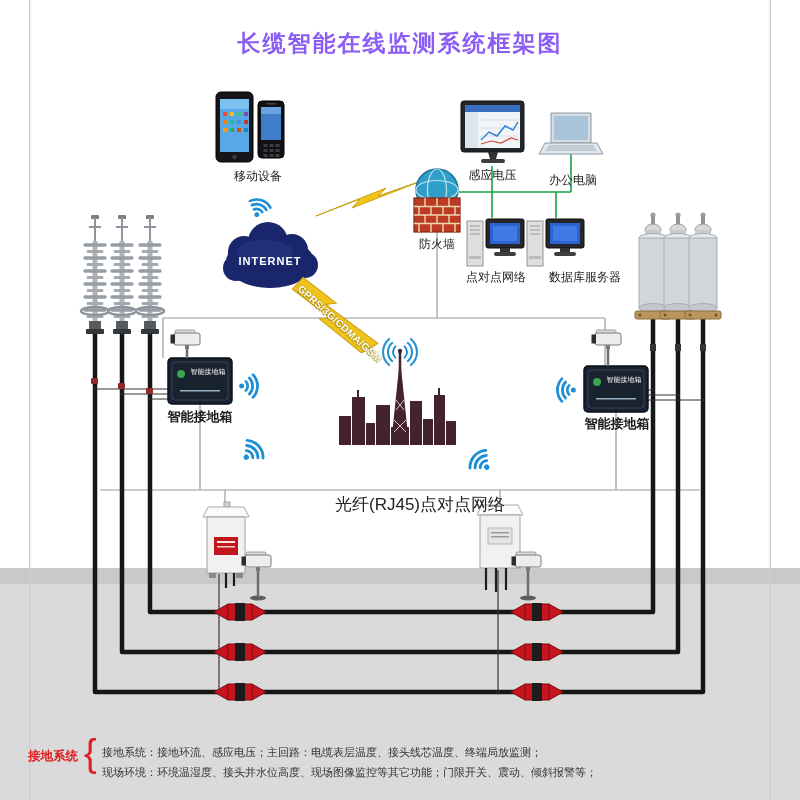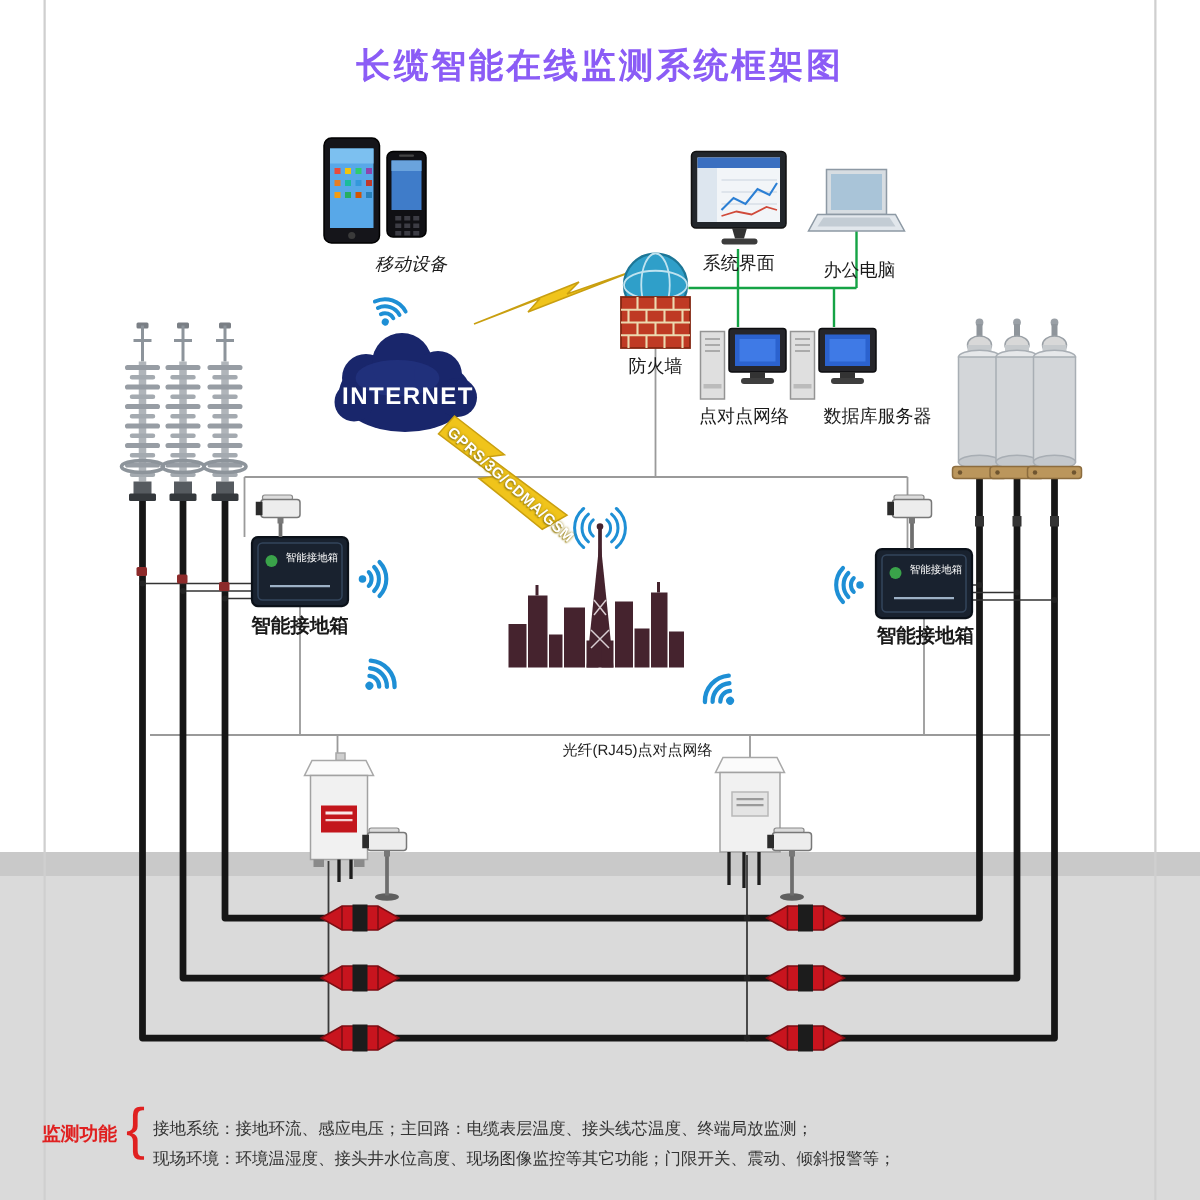--- a/index.html
+++ b/index.html
@@ -3,26 +3,26 @@
 <meta charset="utf-8">
 <style>
   html,body{margin:0;padding:0;background:#fff;}
   #stage{position:relative;width:800px;height:800px;overflow:hidden;background:#fff;
          font-family:"Liberation Sans","DejaVu Sans",sans-serif;}
   #art{position:absolute;left:0;top:0;}
   .lbl{position:absolute;color:#1a1a1a;font-size:12px;text-align:center;line-height:1.2;white-space:nowrap;}
   .lbl.bold{font-weight:bold;font-size:13px;}
   #title{position:absolute;left:0;top:28px;width:100%;text-align:center;
          font-size:23px;font-weight:bold;color:#8b5cf6;letter-spacing:2px;}
-  #lbl-internet{color:#fff;font-weight:bold;font-size:16px;letter-spacing:1px;}
+  #lbl-internet{color:#fff;font-weight:bold;font-size:11px;letter-spacing:1px;}
   #lbl-gprs{position:absolute;left:303px;top:283px;transform:rotate(42deg);transform-origin:0 0;
             color:#fff;font-weight:bold;font-size:10px;letter-spacing:.4px;white-space:nowrap;
             text-shadow:0 0 2px #9c8418,0 1px 1px #9c8418;}
   .boxlbl{position:absolute;color:#fff;font-size:7px;text-align:center;white-space:nowrap;}
-  #lbl-fiber{font-size:10px;color:#222;text-align:right;}
+  #lbl-fiber{font-size:17px;color:#222;}
   .footer-line{position:absolute;left:102px;width:670px;font-size:11px;color:#333;text-align:left;white-space:nowrap;}
   #func-label{position:absolute;left:28px;top:748px;font-size:12.5px;font-weight:bold;color:#e02020;}
   #func-brace{position:absolute;left:84px;top:734px;font-size:38px;font-weight:300;color:#e02020;line-height:1;}
   .warc{stroke:#1e8fd5;stroke-width:2.6;fill:none;stroke-linecap:round;}
   .warc2{stroke:#1e8fd5;stroke-width:2;fill:none;stroke-linecap:round;}
   .cable{fill:none;stroke:#161616;stroke-width:4.5;stroke-linejoin:round;}
   .thin{fill:none;stroke:#9a9a9a;stroke-width:1.2;}
   .green{fill:none;stroke:#15a345;stroke-width:1.6;}
   .shedw{stroke:#979da4;stroke-width:3.4;stroke-linecap:round;fill:none;}
   .shedn{stroke:#a4aab0;stroke-width:3;stroke-linecap:round;fill:none;}
@@ -312,32 +312,32 @@
   </g>
 
   <use href="#wifi" transform="translate(259,208) rotate(18)"></use>
   <use href="#wifi" transform="translate(249,386) rotate(90) scale(1.05)"></use>
   <use href="#wifi" transform="translate(566,390) rotate(-90) scale(1.05)"></use>
   <use href="#wifi" transform="translate(252,452) rotate(48) scale(1.1)"></use>
   <use href="#wifi" transform="translate(481,462) rotate(-48) scale(1.1)"></use>
 </svg>
 
 <div id="title">长缆智能在线监测系统框架图</div>
-<div class="lbl" style="left:228px;top:169px;width:92px;font-style:italic;">移动设备</div>
+<div class="lbl" style="left:212px;top:169px;width:92px;">移动设备</div>
 <div class="lbl" id="lbl-internet" style="left:228px;top:255px;width:84px;">INTERNET</div>
 <div id="lbl-gprs">GPRS/3G/CDMA/GSM</div>
 <div class="lbl" style="left:407px;top:237px;width:60px;">防火墙</div>
-<div class="lbl" style="left:461px;top:168px;width:63px;">系统界面</div>
+<div class="lbl" style="left:461px;top:168px;width:63px;">感应电压</div>
 <div class="lbl" style="left:543px;top:163px;width:60px;margin-top:10px;">办公电脑</div>
 <div class="lbl" style="left:455px;top:270px;width:82px;">点对点网络</div>
 <div class="lbl" style="left:514px;top:270px;width:86px;margin-left:28px;">数据库服务器</div>
 <div class="lbl bold" style="left:158px;top:409px;width:84px;">智能接地箱</div>
 <div class="lbl bold" style="left:575px;top:416px;width:84px;">智能接地箱</div>
 <div class="boxlbl" style="left:186px;top:367px;width:44px;">智能接地箱</div>
 <div class="boxlbl" style="left:602px;top:375px;width:44px;">智能接地箱</div>
 <div class="lbl" id="lbl-fiber" style="left:335px;top:495px;width:140px;">光纤(RJ45)点对点网络</div>
 
-<div id="func-label">监测功能</div>
+<div id="func-label">接地系统</div>
 <div id="func-brace">{</div>
 <div class="footer-line" style="top:745px;">接地系统：接地环流、感应电压；主回路：电缆表层温度、接头线芯温度、终端局放监测；</div>
 <div class="footer-line" style="top:765px;">现场环境：环境温湿度、接头井水位高度、现场图像监控等其它功能；门限开关、震动、倾斜报警等；</div>
 
 </div>
 
 </body></html>

